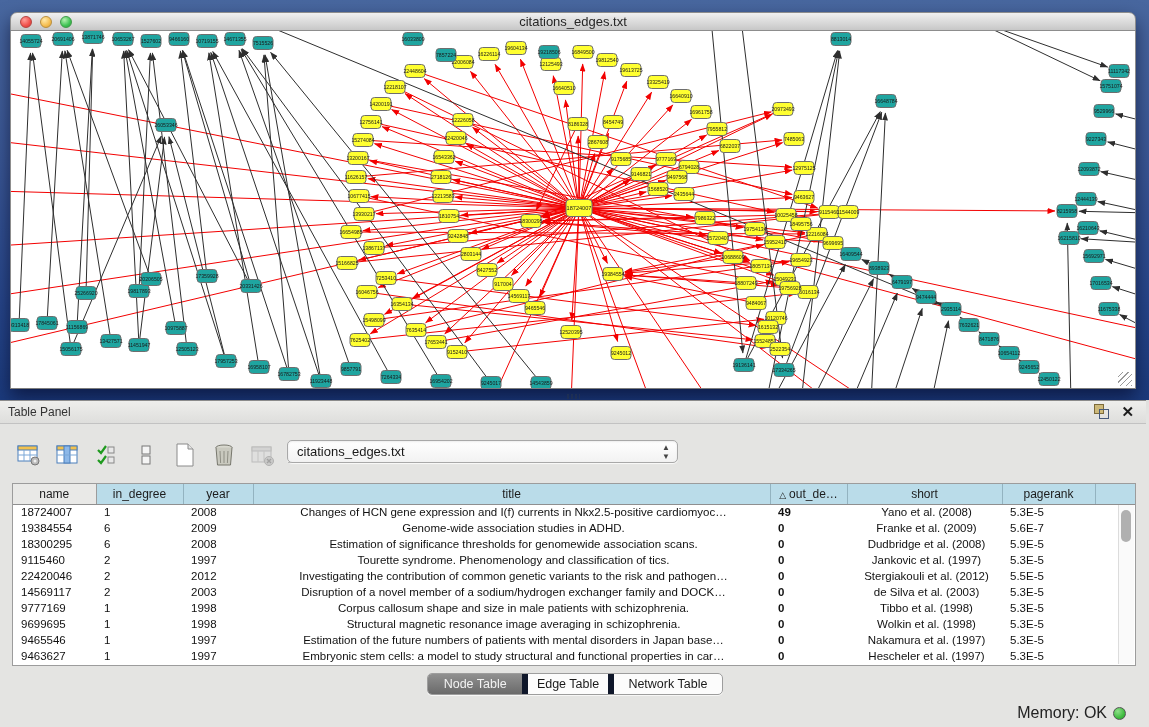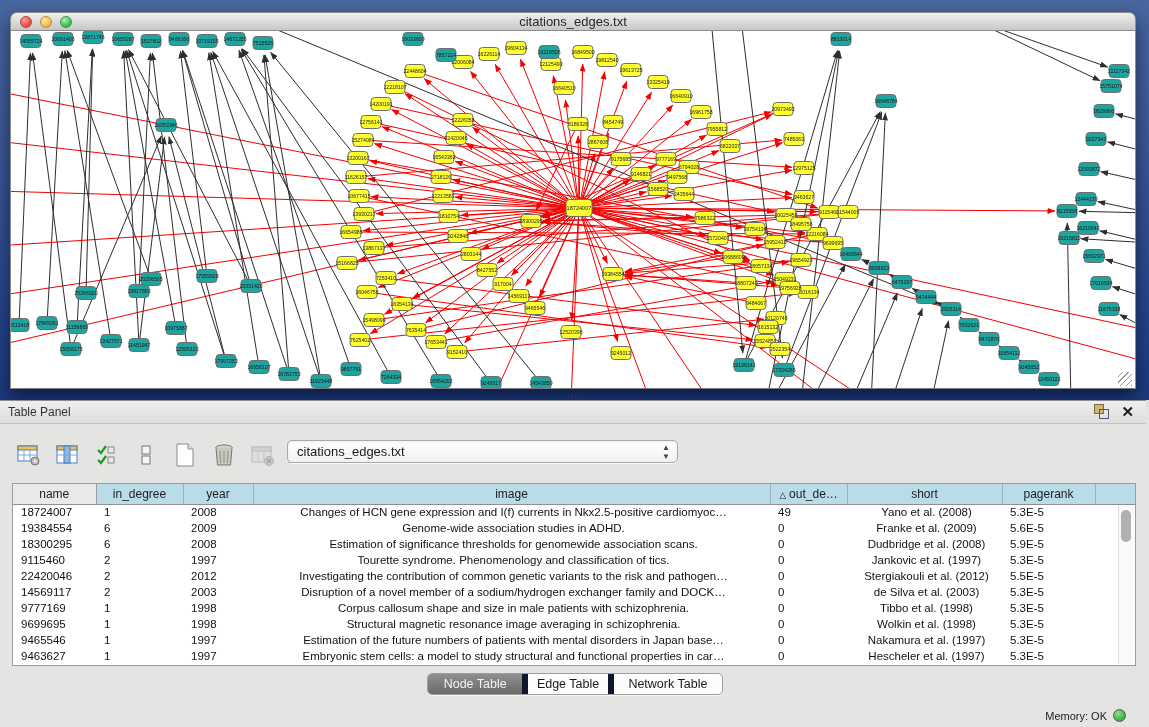--- a/index.html
+++ b/index.html
@@ -56,35 +56,35 @@
      background:#fff;border:1px solid #9c9c9c;overflow:hidden;}
   table.grid{border-collapse:collapse;table-layout:fixed;}
   table.grid th{height:20px;box-sizing:border-box;background:#badce9;font-weight:normal;
      font-size:12px;color:#1c1c1c;border-right:1px solid #93b3c0;border-bottom:1px solid #8f8f8f;
      overflow:hidden;white-space:nowrap;}
   table.grid th.hdr-gray{background:#e9e9e7;border-right:1px solid #9c9c9c;}
   table.grid th .sort-tri{font-size:9px;margin-right:3px;color:#222;}
   table.grid td{height:16px;box-sizing:border-box;font-size:11.5px;color:#111;
      white-space:nowrap;overflow:hidden;padding:0 4px 0 8px;}
   td.c-year{padding-left:23px;} td.c-title{padding-left:26px;text-align:center;}
-  td.c-out{padding-left:5px;} td.c-short{text-align:center;padding-left:4px;}
+  td.c-out{padding-left:5px;font-weight:bold;} td.c-short{text-align:center;padding-left:4px;}
   .vscroll{position:absolute;right:1px;top:21px;bottom:1px;width:15px;
      background:#fafafa;border-left:1px solid #dcdcdc;}
   .vthumb{position:absolute;left:2px;top:5px;width:10px;height:32px;background:#b0b0b0;border-radius:6px;}
 
   .tabbar{position:absolute;left:427px;top:273px;width:296px;height:22px;display:flex;
      box-sizing:border-box;border:1px solid #9d9d9d;border-radius:5px;overflow:hidden;
      background:#fcfcfc;box-shadow:0 1px 0 rgba(255,255,255,.7);}
   .tabseg{box-sizing:border-box;display:flex;align-items:center;justify-content:center;
      font-size:12.5px;color:#1a1a1a;border-left:6px solid #0f172a;}
   .tabseg:first-child{border-left:none;}
   .tabseg.sel{background:linear-gradient(#909090,#6a6a6a);color:#f3f3f3;}
 
   .statusbar{position:absolute;right:20px;bottom:5px;display:flex;align-items:center;gap:6px;}
-  .status-label{font-size:11px;color:#222;}
+  .status-label{font-size:16px;color:#222;}
   .memdot{width:13px;height:13px;border-radius:50%;box-sizing:border-box;
      background:radial-gradient(circle at 35% 30%,#8fe08a,#3cba3c 65%,#2f9c32);border:1px solid #555;}
 </style>
 </head>
 <body>
 
 <div id="stage">
 
   <div class="desktop">
     <div class="netwin">
@@ -984,21 +984,21 @@
             <col style="width: 77px;">
             <col style="width: 155px;">
             <col style="width: 93px;">
             <col style="width: 42px;">
           </colgroup>
           <thead>
             <tr>
               <th class="hdr-gray"><span>name</span></th>
               <th><span>in_degree</span></th>
               <th><span>year</span></th>
-              <th><span>image</span></th>
+              <th><span>title</span></th>
               <th><span class="sort-tri">△</span><span>out_de…</span></th>
               <th><span>short</span></th>
               <th><span>pagerank</span></th>
               <th></th>
             </tr>
           </thead>
           <tbody>
             <tr>
               <td class="c-name">18724007</td>
               <td class="c-indeg">1</td>
@@ -1009,21 +1009,21 @@
               <td class="c-pr">5.3E-5</td>
               <td></td>
             </tr>
             <tr>
               <td class="c-name">19384554</td>
               <td class="c-indeg">6</td>
               <td class="c-year">2009</td>
               <td class="c-title">Genome-wide association studies in ADHD.</td>
               <td class="c-out">0</td>
               <td class="c-short">Franke et al. (2009)</td>
-              <td class="c-pr">5.6E-5</td>
+              <td class="c-pr">5.6E-7</td>
               <td></td>
             </tr>
             <tr>
               <td class="c-name">18300295</td>
               <td class="c-indeg">6</td>
               <td class="c-year">2008</td>
               <td class="c-title">Estimation of significance thresholds for genomewide association scans.</td>
               <td class="c-out">0</td>
               <td class="c-short">Dudbridge et al. (2008)</td>
               <td class="c-pr">5.9E-5</td>

